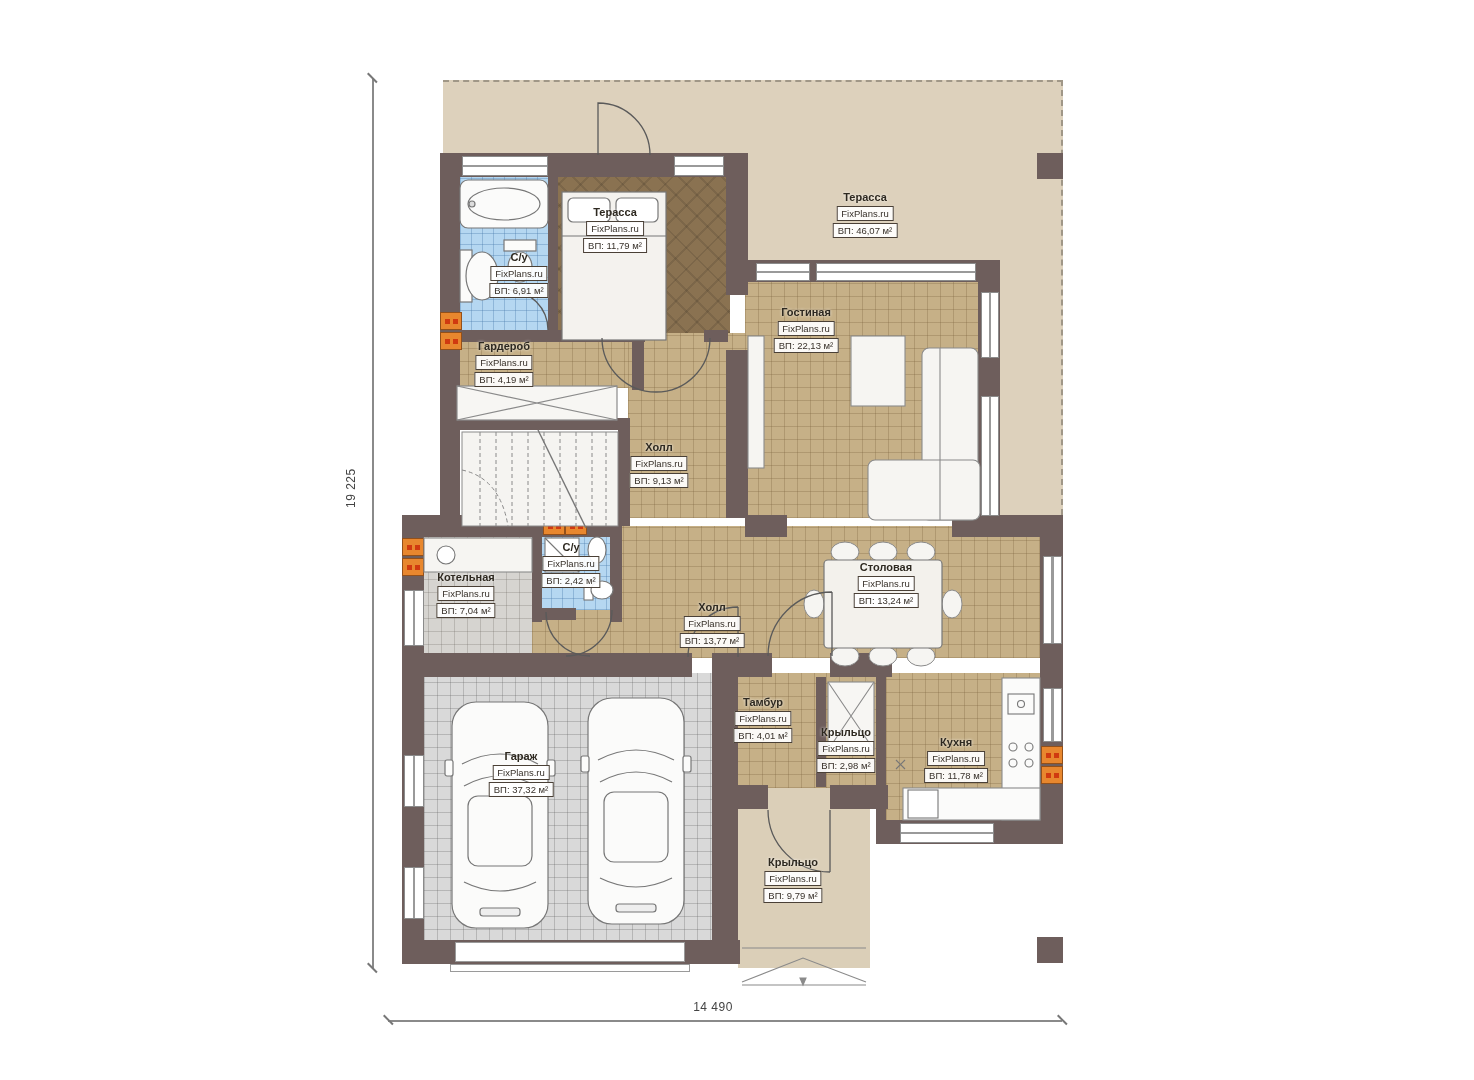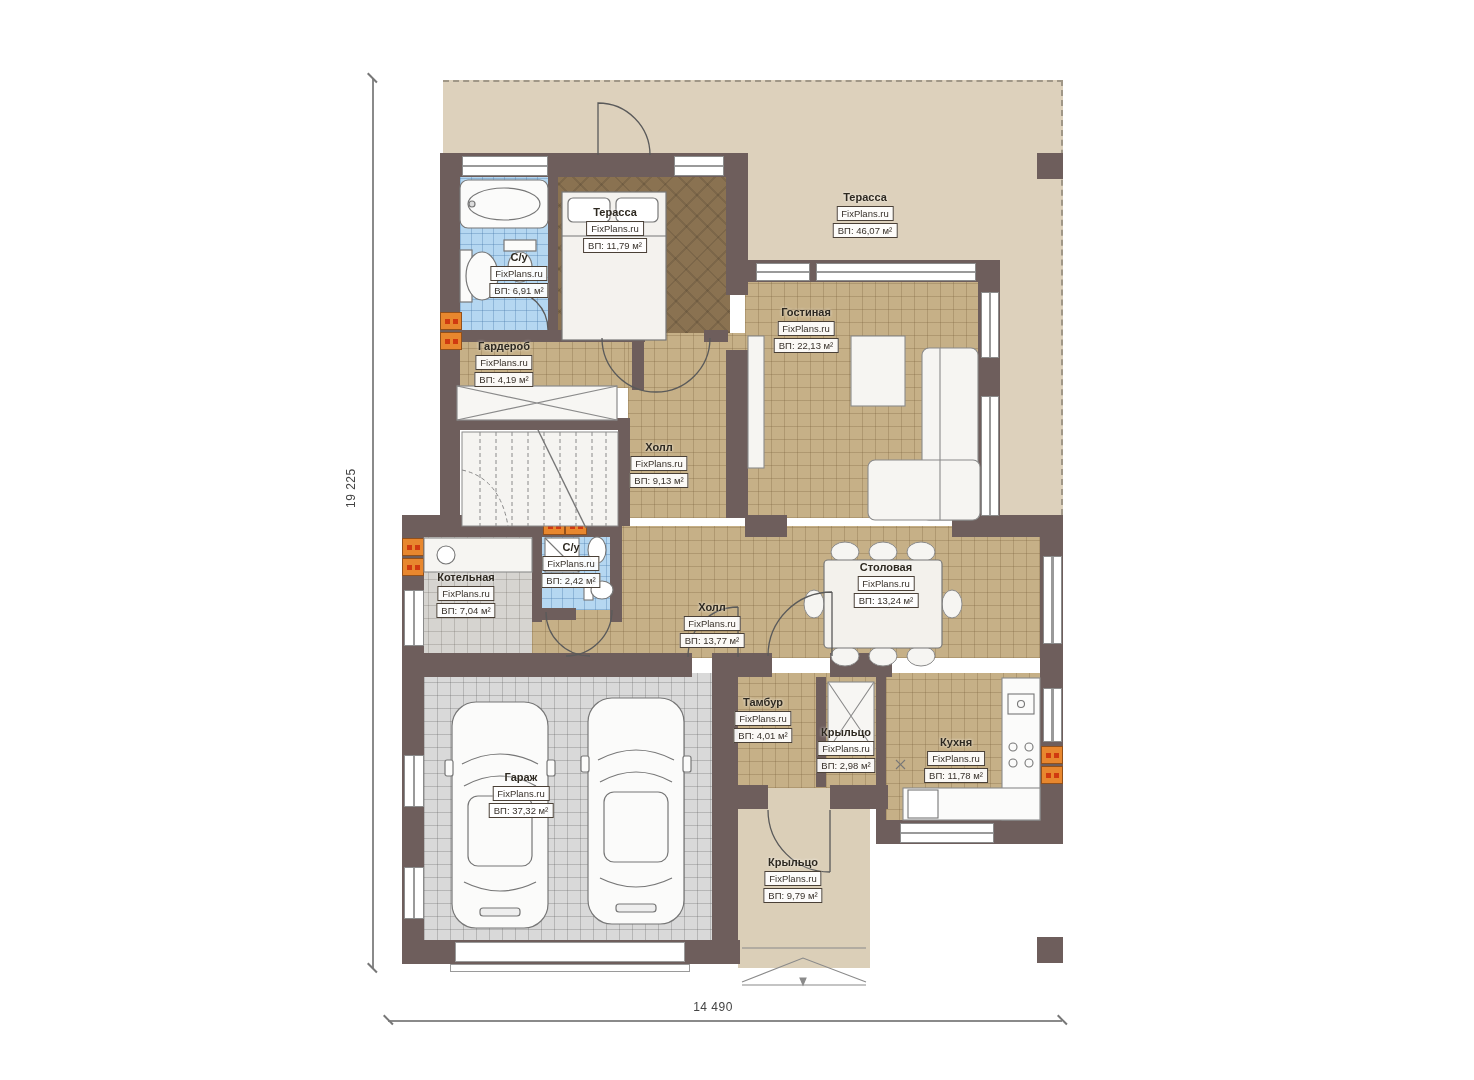--- a/index.html
+++ b/index.html
@@ -350,21 +350,21 @@
   <div class="lbl" style="left:846px;top:726px">
     <div class="lname">Крыльцо</div>
     <div class="lbox">FixPlans.ru</div>
     <div class="lbox">ВП: 2,98 м²</div>
   </div>
   <div class="lbl" style="left:956px;top:736px">
     <div class="lname">Кухня</div>
     <div class="lbox">FixPlans.ru</div>
     <div class="lbox">ВП: 11,78 м²</div>
   </div>
-  <div class="lbl" style="left:521px;top:771px">
+  <div class="lbl" style="left:521px;top:750px">
     <div class="lname">Гараж</div>
     <div class="lbox">FixPlans.ru</div>
     <div class="lbox">ВП: 37,32 м²</div>
   </div>
   <div class="lbl" style="left:793px;top:856px">
     <div class="lname">Крыльцо</div>
     <div class="lbox">FixPlans.ru</div>
     <div class="lbox">ВП: 9,79 м²</div>
   </div>
 

